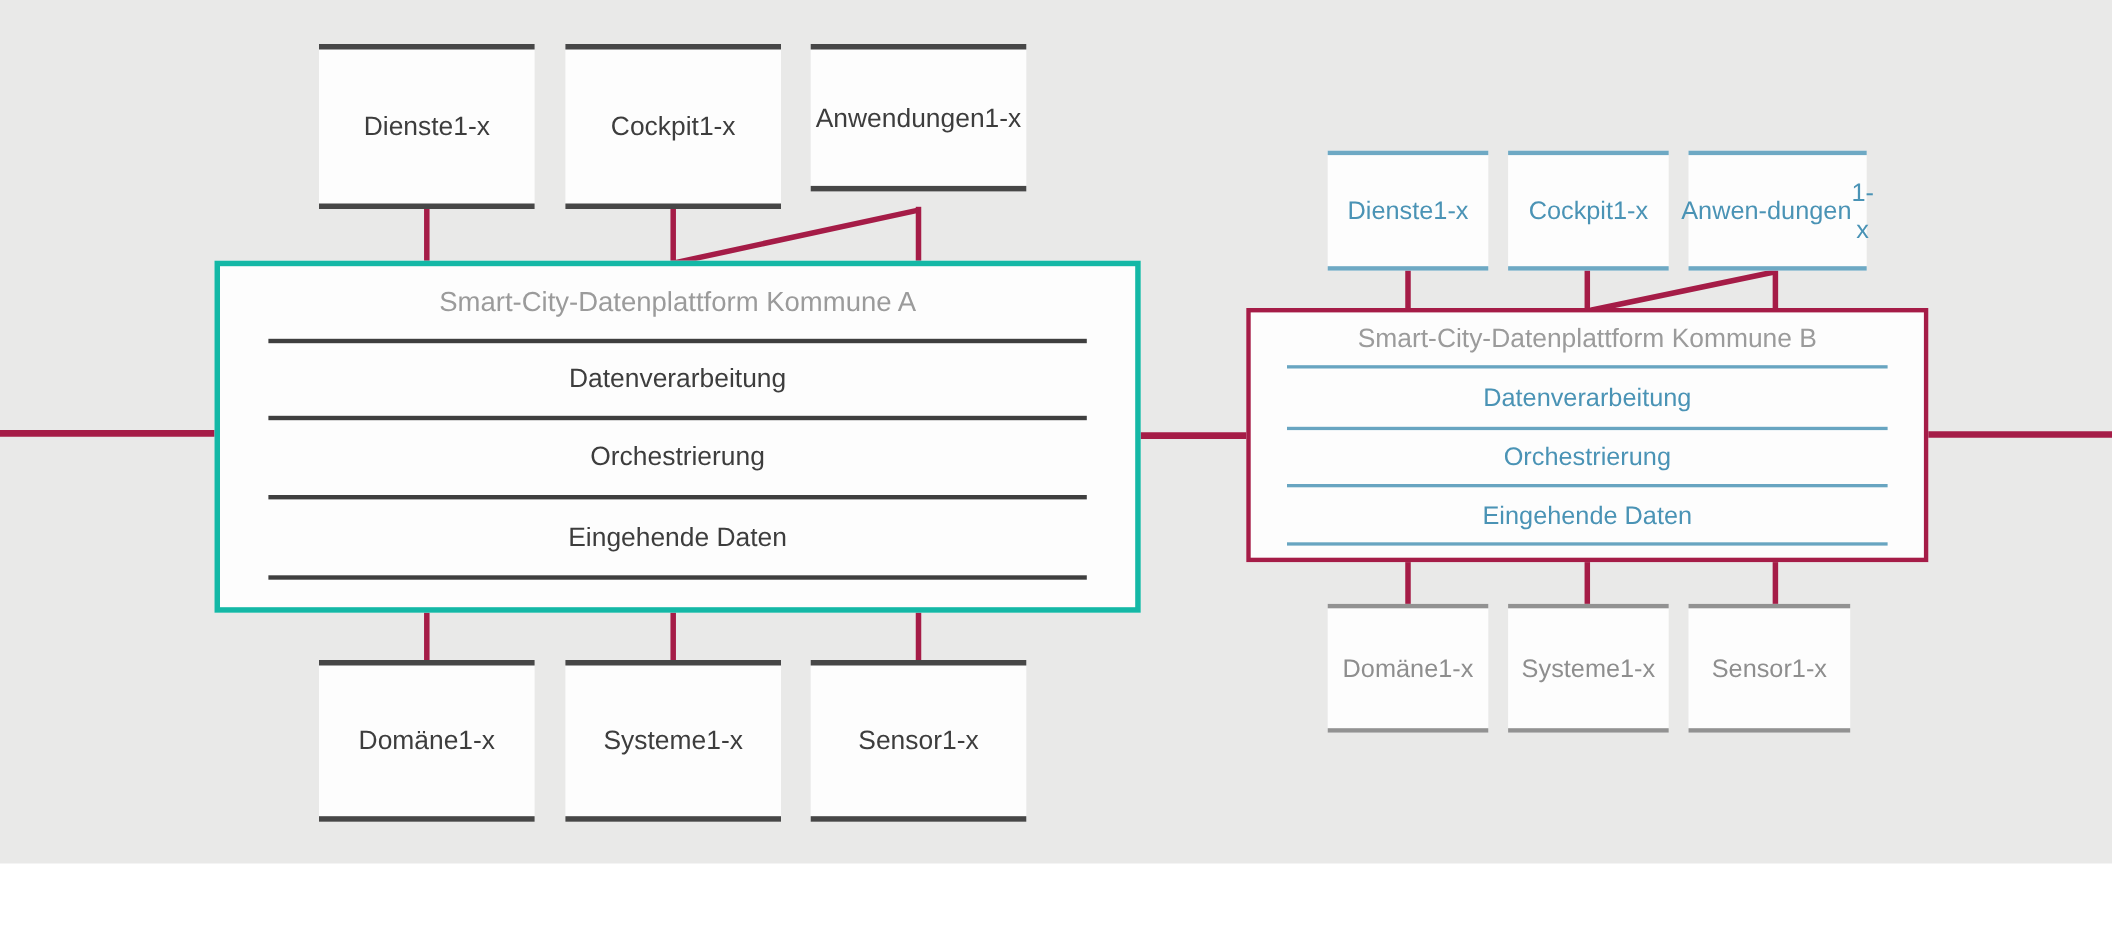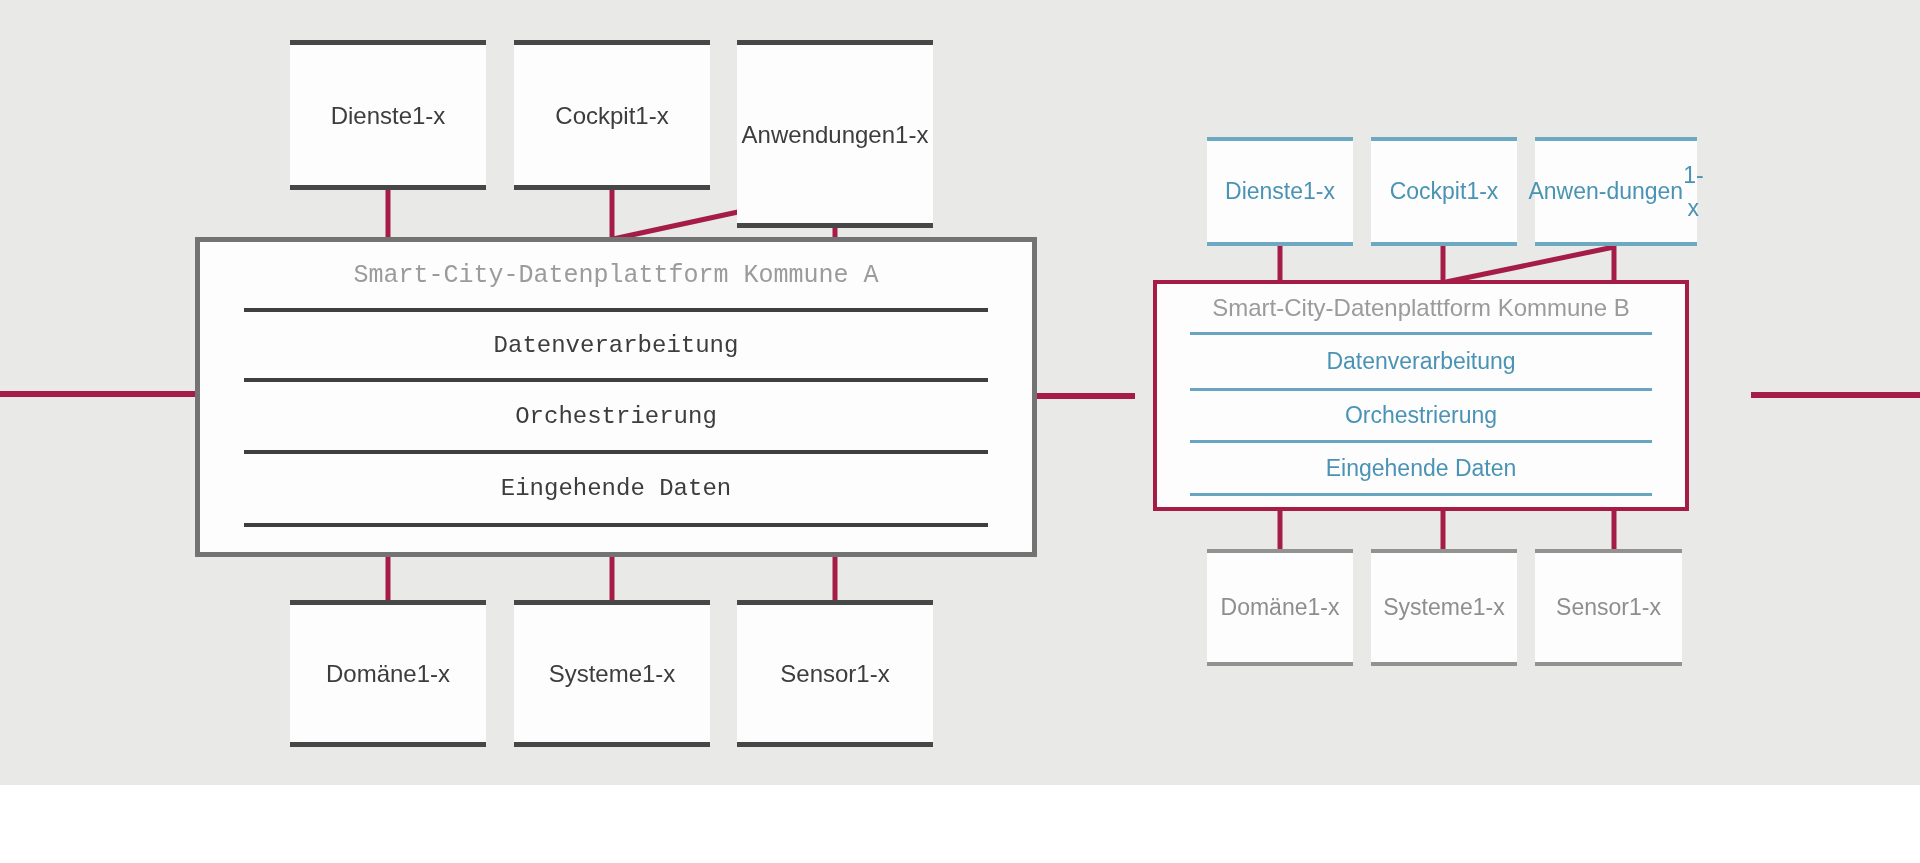--- a/index.html
+++ b/index.html
@@ -17,22 +17,22 @@
 
   .frame-a  { border-top:5px solid #474747; border-bottom:5px solid #474747;
               color:#3d3d3d; font-size:24px; line-height:35px; }
   .frame-bb { border-top:4px solid #6ea9c4; border-bottom:4px solid #6ea9c4;
               color:#4a93b5; font-size:23px; line-height:33px; }
   .frame-bg { border-top:4px solid #929292; border-bottom:4px solid #929292;
               color:#8e8e8e; font-size:23px; line-height:33px; }
 
   
   .platform { position:absolute; background:#fdfdfd; display:flex; flex-direction:column; }
-  .platform-a { left:195px; top:237px; width:842px; height:320px; border:5px solid #737373;font-family:Liberation Mono, monospace; }
-  .platform-b { left:1133px; top:280px; width:536px; height:231px; border:4px solid #a51c47;margin-left:20px; }
+  .platform-a { left:195px; top:237px; width:842px; height:320px; border:5px solid #14b8a6; }
+  .platform-b { left:1133px; top:280px; width:620px; height:231px; border:4px solid #a51c47; }
 
   .plat-title { display:flex; align-items:center; justify-content:center;
                 color:#9b9b9b; text-align:center; }
   .platform-a .plat-title { height:66px; font-size:25px; }
   .platform-b .plat-title { height:48px; font-size:24px; }
 
   .plat-row { display:flex; align-items:center; justify-content:center; text-align:center; }
   .platform-a .plat-row { color:#3d3d3d; font-size:24px; }
   .platform-b .plat-row { color:#4a93b5; font-size:23px; }
   .platform-a .row-1 { height:66px; } .platform-a .row-2 { height:68px; } .platform-a .row-3 { height:69px; }
@@ -75,21 +75,21 @@
   </svg>
 
   <div class="box frame-a" style="left:290px; top:40px; width:196px; height:150px;">
     <span>Dienste</span>
     <span>1-x</span>
   </div>
   <div class="box frame-a" style="left:514px; top:40px; width:196px; height:150px;">
     <span>Cockpit</span>
     <span>1-x</span>
   </div>
-  <div class="box frame-a" style="left:737px; top:40px; width:196px; height:188px;">
+  <div class="box frame-a" style="left:737px; top:40px; width:196px; height:134px;">
     <span>Anwendungen</span>
     <span>1-x</span>
   </div>
 
   <div class="platform platform-a">
     <div class="plat-title">Smart-City-Datenplattform Kommune A</div>
     <div class="sep-a"></div>
     <div class="plat-row row-1">Datenverarbeitung</div>
     <div class="sep-a"></div>
     <div class="plat-row row-2">Orchestrierung</div>

